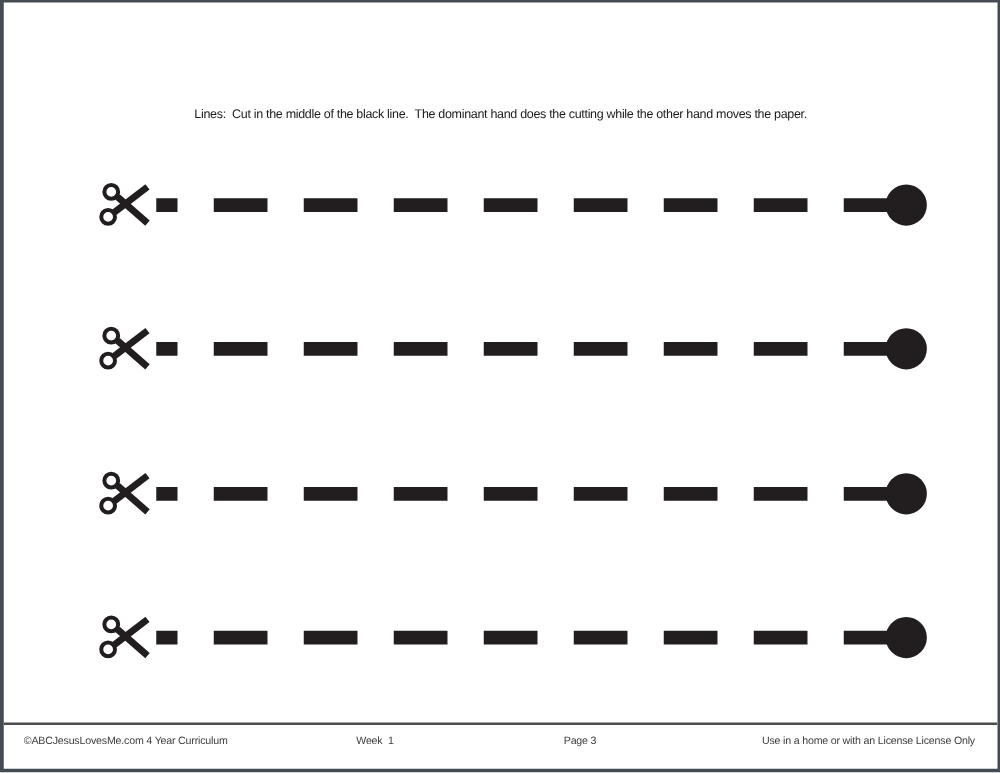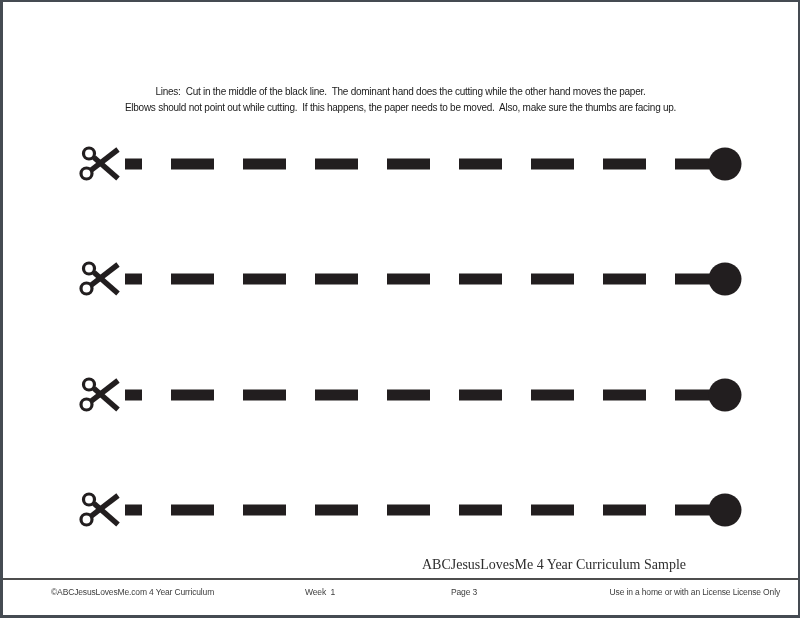--- a/index.html
+++ b/index.html
@@ -64,33 +64,32 @@
     background: #4d4d4d;
   }
   .footer-text {
     position: absolute;
     top: 585px;
     font-size: 8.5px;
     letter-spacing: -0.15px;
     color: #3d3d3d;
     white-space: pre; 
   }
-  .f-copy    { left: 16px; margin-left: 32px; }
-  .f-week    { left: 262px; width: 70px; text-align: right; }
+  .f-copy    { left: 16px; }
+  .f-week    { left: 262px; width: 70px; text-align: center; }
   .f-page    { left: 448px; width: 70px; }
   .f-license { right: 18px; }
 </style>
 </head>
 <body>
 
 <div class="page">
 
   <div class="instructions">
     <div class="instr-line">Lines:  Cut in the middle of the black line.  The dominant hand does the cutting while the other hand moves the paper.</div>
-    <div class="instr-line">Elbows should not point out while cutting.  If this happens, the paper needs to be moved.  Also, make sure the thumbs are facing up.</div>
   </div>
 
   <div id="rows">
       <div class="cut-row" style="top: 132px;">
       <svg width="700" height="60" viewBox="0 0 700 60">
 
         <g stroke="currentColor" fill="none">
           <circle cx="36" cy="19.5" r="5.5" stroke-width="3.2"></circle>
           <circle cx="33.5" cy="39.5" r="5.5" stroke-width="3.2"></circle>
           <line x1="41" y1="23.5" x2="65" y2="44.5" stroke-width="5.4"></line>
@@ -142,21 +141,20 @@
           <line x1="38.5" y1="35.8" x2="65" y2="15.5" stroke-width="5.4"></line>
         </g>
 
         <line x1="72" y1="30" x2="660" y2="30" stroke="currentColor" stroke-width="11" stroke-dasharray="43 29" stroke-dashoffset="26"></line>
 
         <circle cx="672" cy="30" r="16.5" fill="currentColor"></circle>
       </svg>
     </div>
     </div>
 
-  <div class="sample-label">ABCJesusLovesMe 4 Year Curriculum Sample</div>
 
   <div class="footer-rule"></div>
 
   <div>
     <span class="footer-text f-copy">©ABCJesusLovesMe.com 4 Year Curriculum</span>
     <span class="footer-text f-week">Week  1</span>
     <span class="footer-text f-page">Page 3</span>
     <span class="footer-text f-license">Use in a home or with an License License Only</span>
   </div>
 

